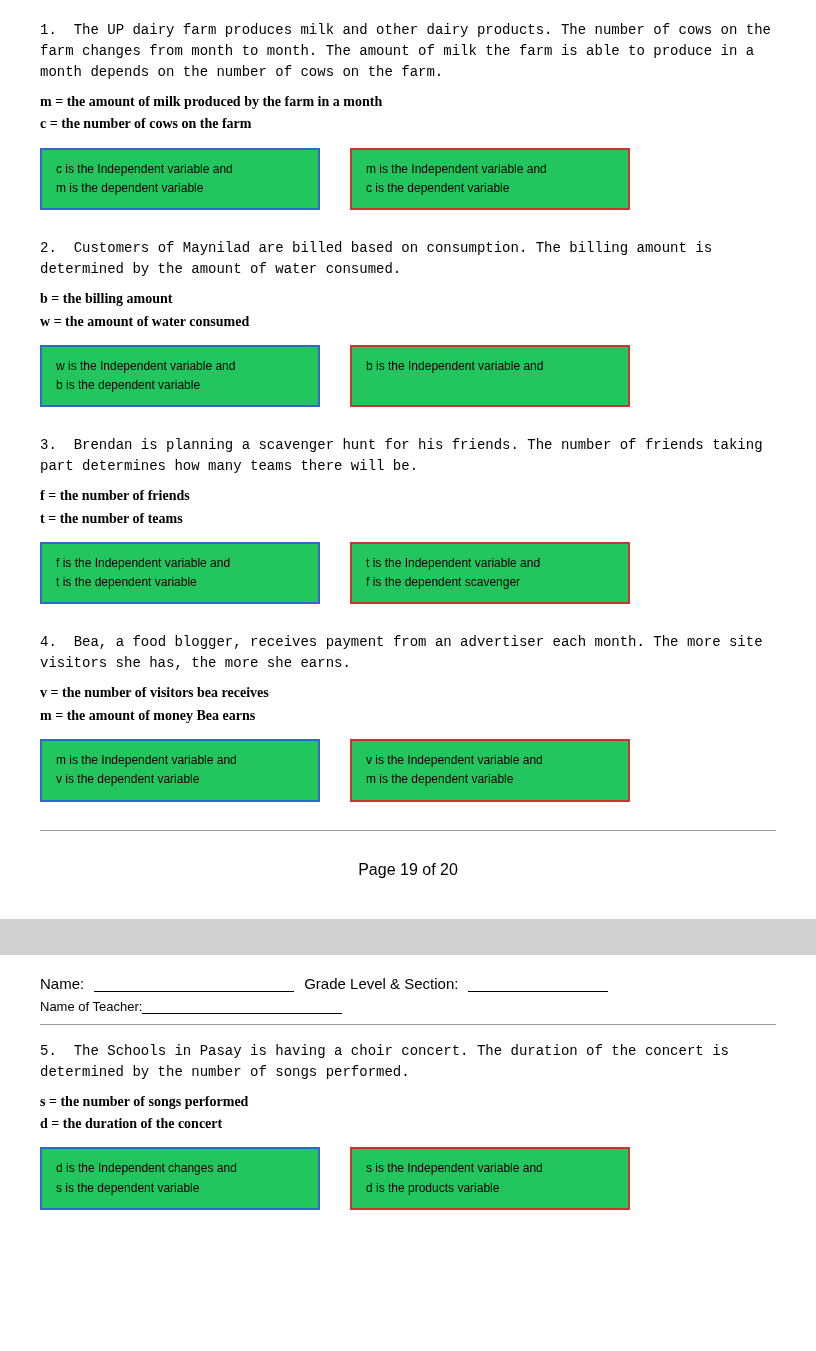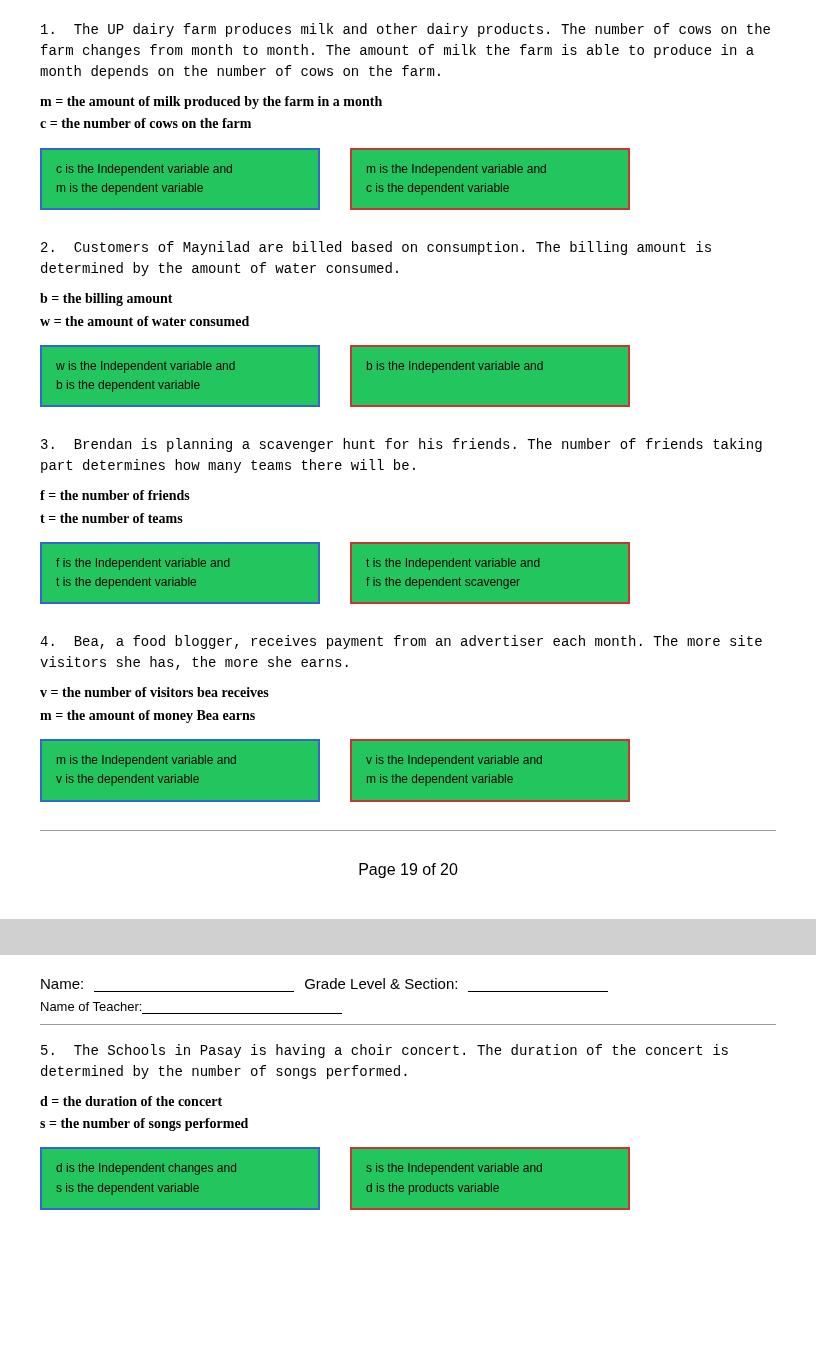--- a/index.html
+++ b/index.html
@@ -232,24 +232,24 @@
   </div>
   <hr class="footer-divider">
 
   <div class="question-block">
     <div class="question-text">
       <span>5.</span>
       &nbsp;<span>The Schools in Pasay is having a choir concert. The duration of the concert is determined by the number of songs performed.</span>
     </div>
     <div class="definitions">
       <div>
+        <b><span>s</span> = the number of songs performed</b>
+      </div>
+      <div>
         <b><span>d</span> = the duration of the concert</b>
-      </div>
-      <div>
-        <b><span>s</span> = the number of songs performed</b>
       </div>
     </div>
     <div class="choices">
       <div class="choice-box blue">
         <div>d  is the Independent changes and</div>
         <div>s  is the dependent variable</div>
       </div>
       <div class="choice-box red">
         <div>s  is the Independent variable and</div>
         <div>d  is the products variable</div>

